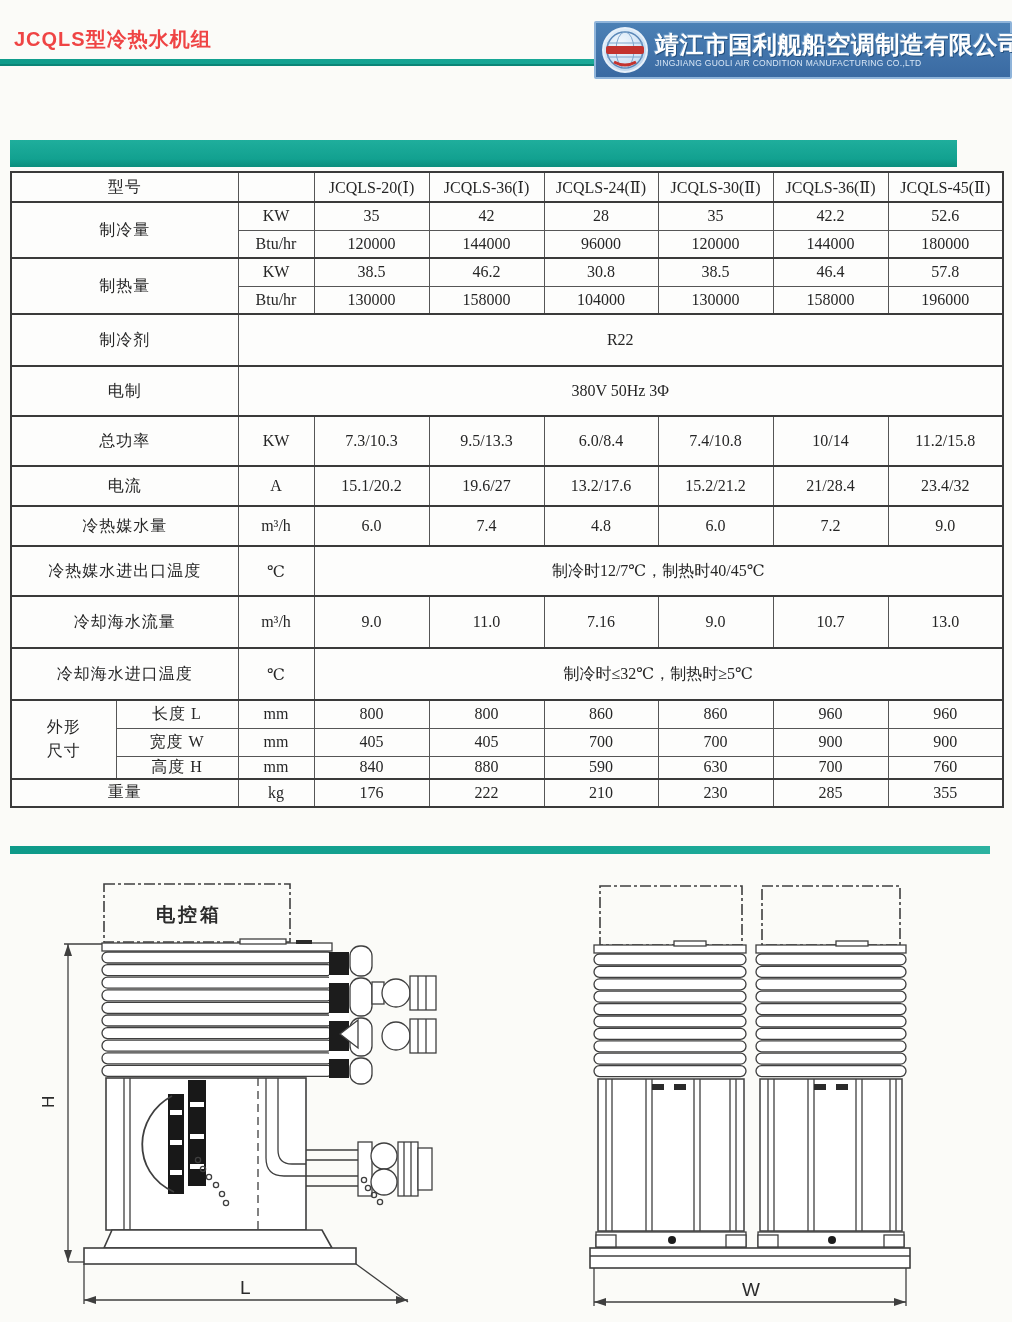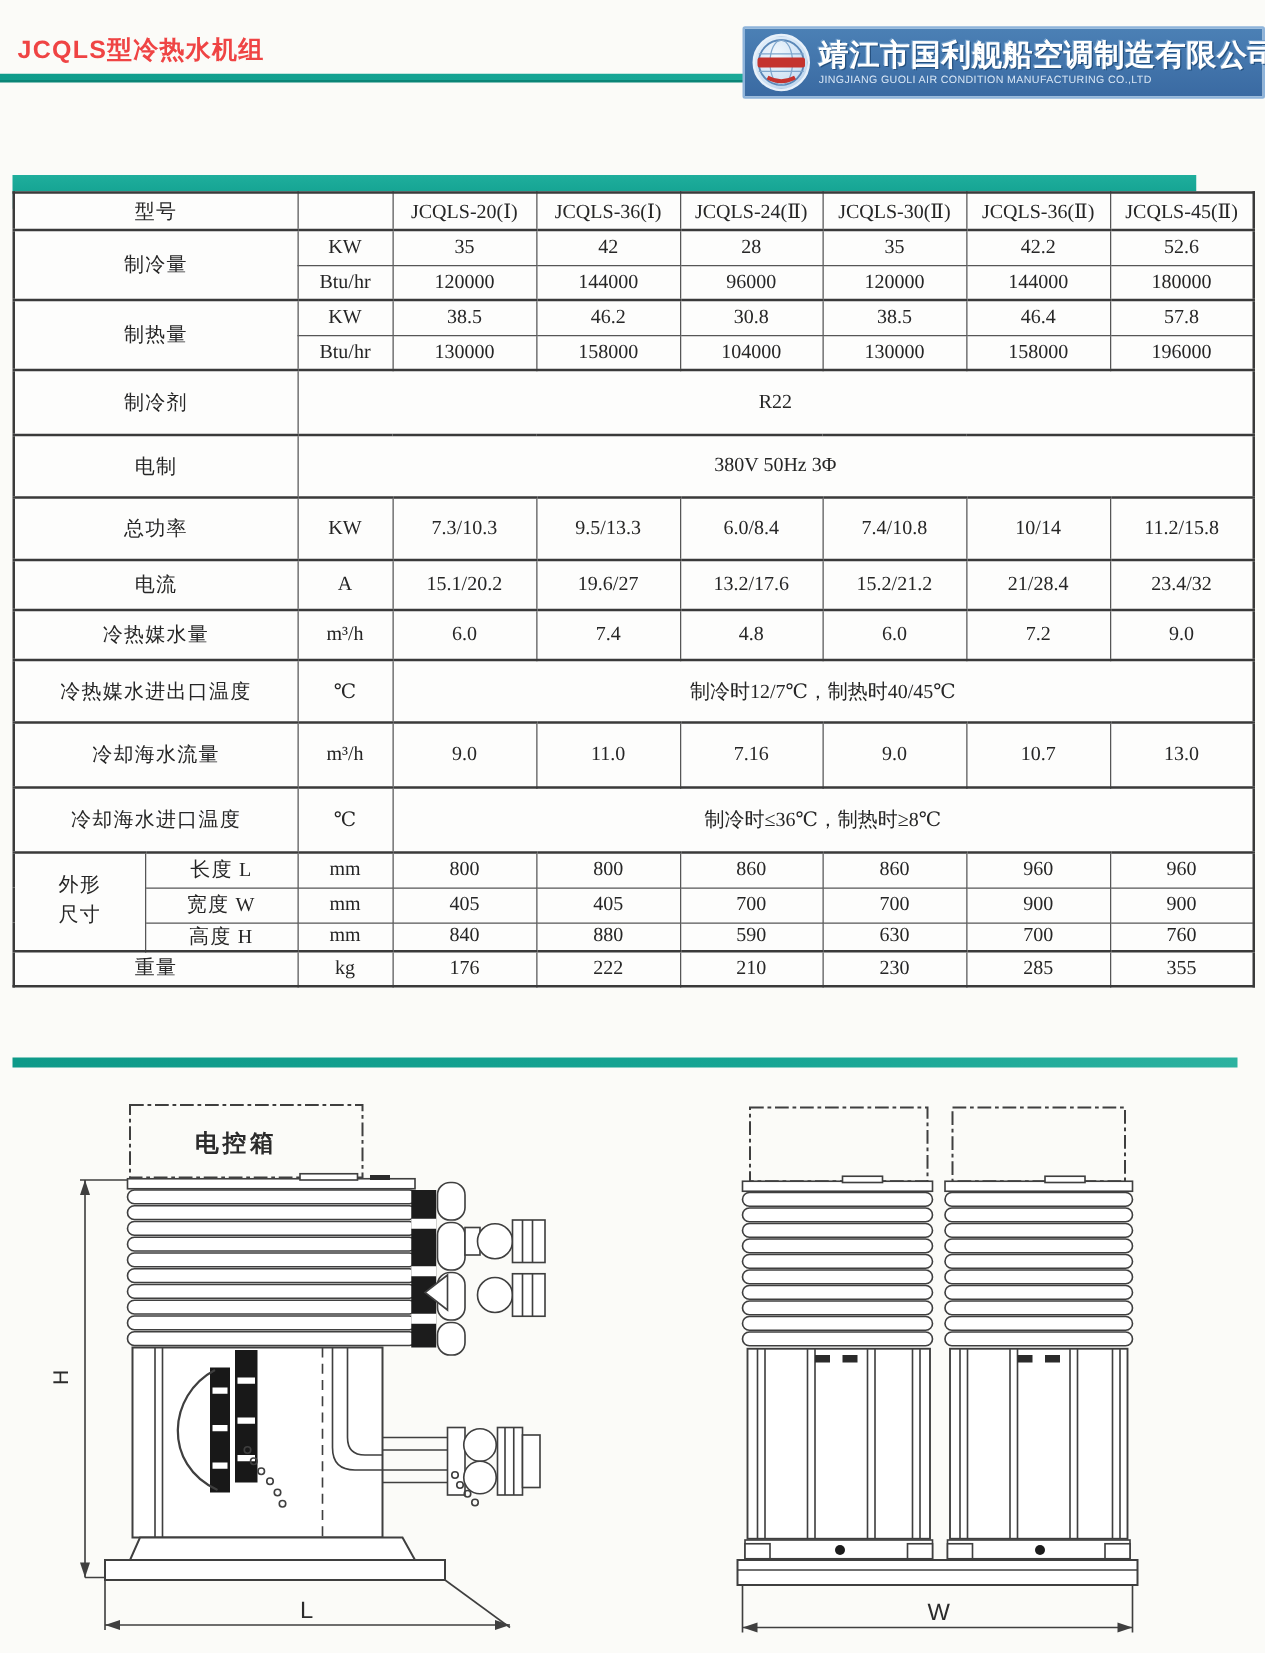--- a/index.html
+++ b/index.html
@@ -41,21 +41,21 @@
   .company-en {
     font-size:8.5px; color:#d9e7f6; letter-spacing:0.3px; margin-top:2px; white-space:nowrap;
   }
 
   
   .band-top {
     position:absolute; left:10px; top:140px; width:947px; height:27px;
     background:linear-gradient(180deg,#1fae9c 0%,#12a190 70%,#0c8e7d 100%);
   }
   table.spec {
-    position:absolute; left:10px; top:153px; width:992px;
+    position:absolute; left:10px; top:171px; width:992px;
     border-collapse:collapse; table-layout:fixed;
     font-family:"Liberation Serif","DejaVu Serif",serif;
     background:#fdfdfc;
   }
   table.spec td, table.spec th {
     border:1px solid #565656;
     text-align:center; vertical-align:middle;
     font-weight:normal; font-size:16px; color:#262626;
     padding:0 2px; overflow:hidden;
   }
@@ -217,21 +217,21 @@
     <td>9.0</td>
     <td>11.0</td>
     <td>7.16</td>
     <td>9.0</td>
     <td>10.7</td>
     <td>13.0</td>
   </tr>
   <tr class="sec" style="height:52px">
     <td class="rowlabel" colspan="2">冷却海水进口温度</td>
     <td class="unit">℃</td>
-    <td colspan="6">制冷时≤36℃，制热时≥8℃</td>
+    <td colspan="6">制冷时≤32℃，制热时≥5℃</td>
   </tr>
 
   <tr class="sec" style="height:28px">
     <td class="rowlabel" rowspan="3"><span class="wrapbox">外形尺寸</span></td>
     <td class="sublabel">长度 L</td>
     <td class="unit">mm</td>
     <td>800</td>
     <td>800</td>
     <td>860</td>
     <td>860</td>

